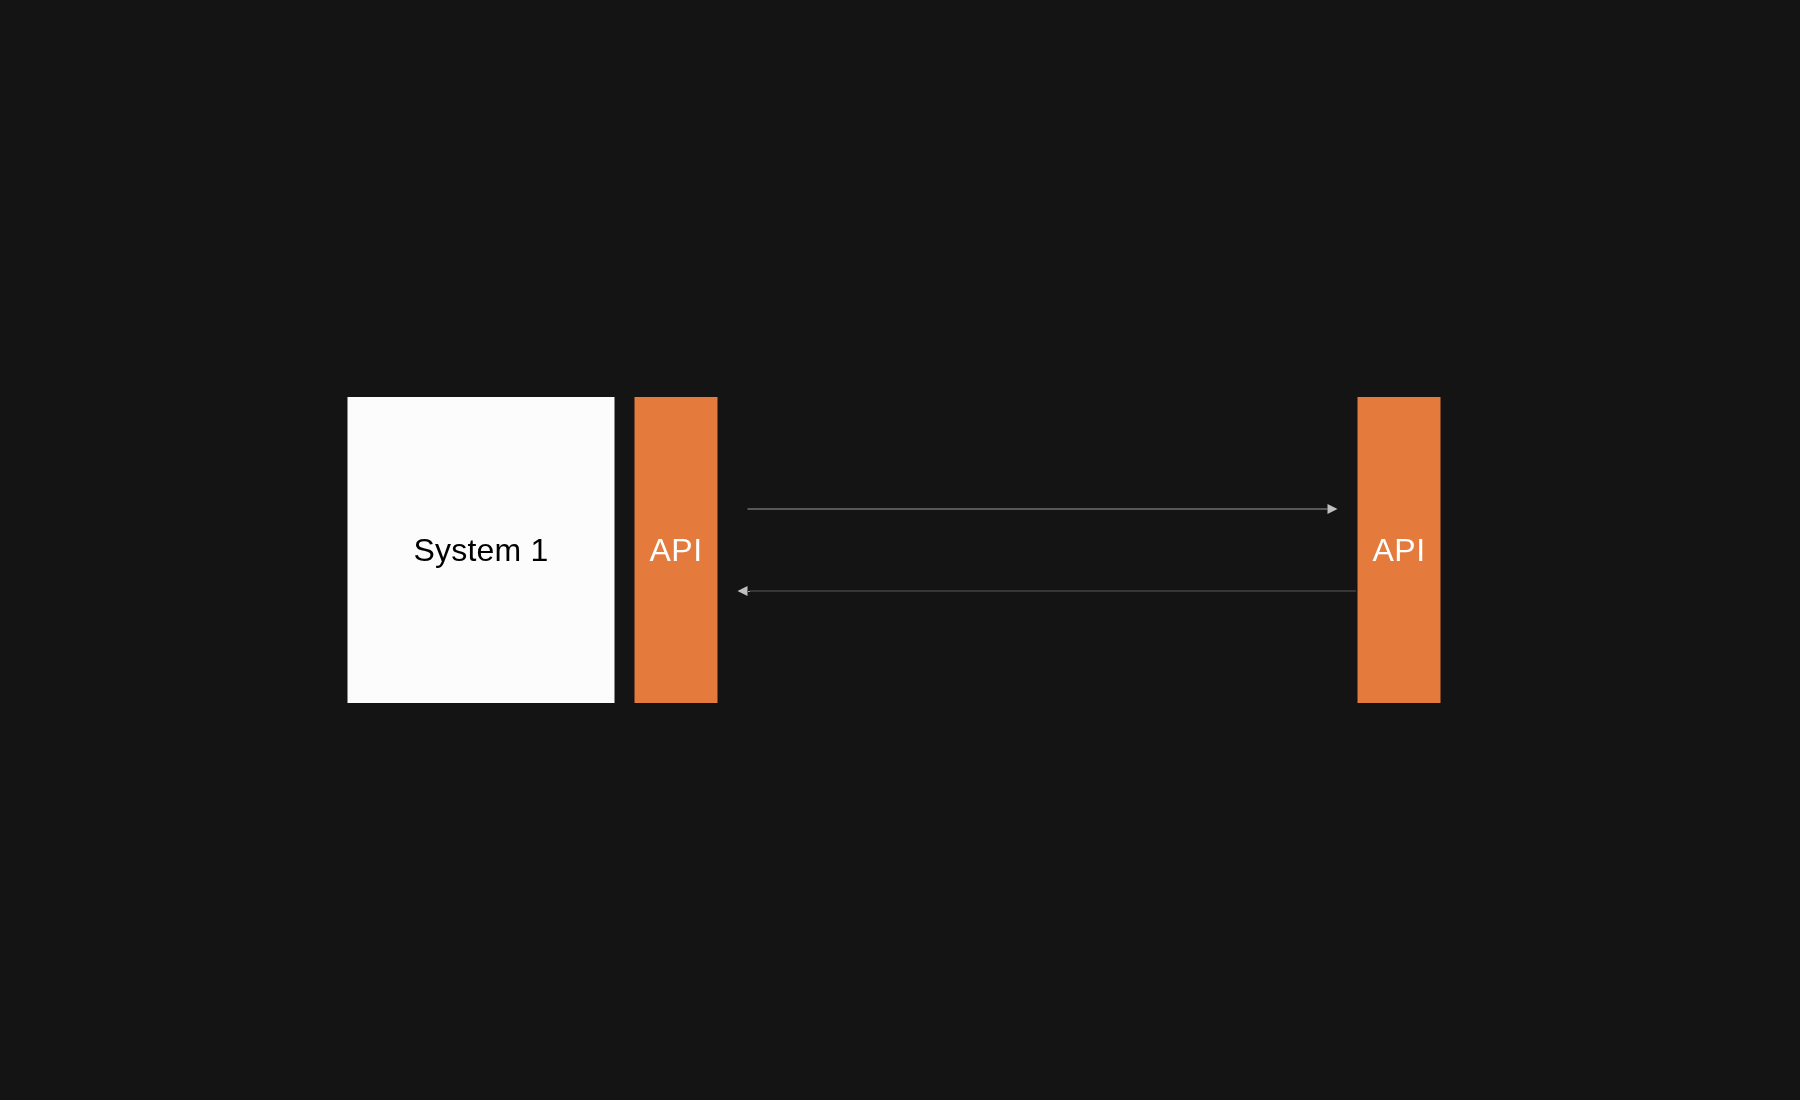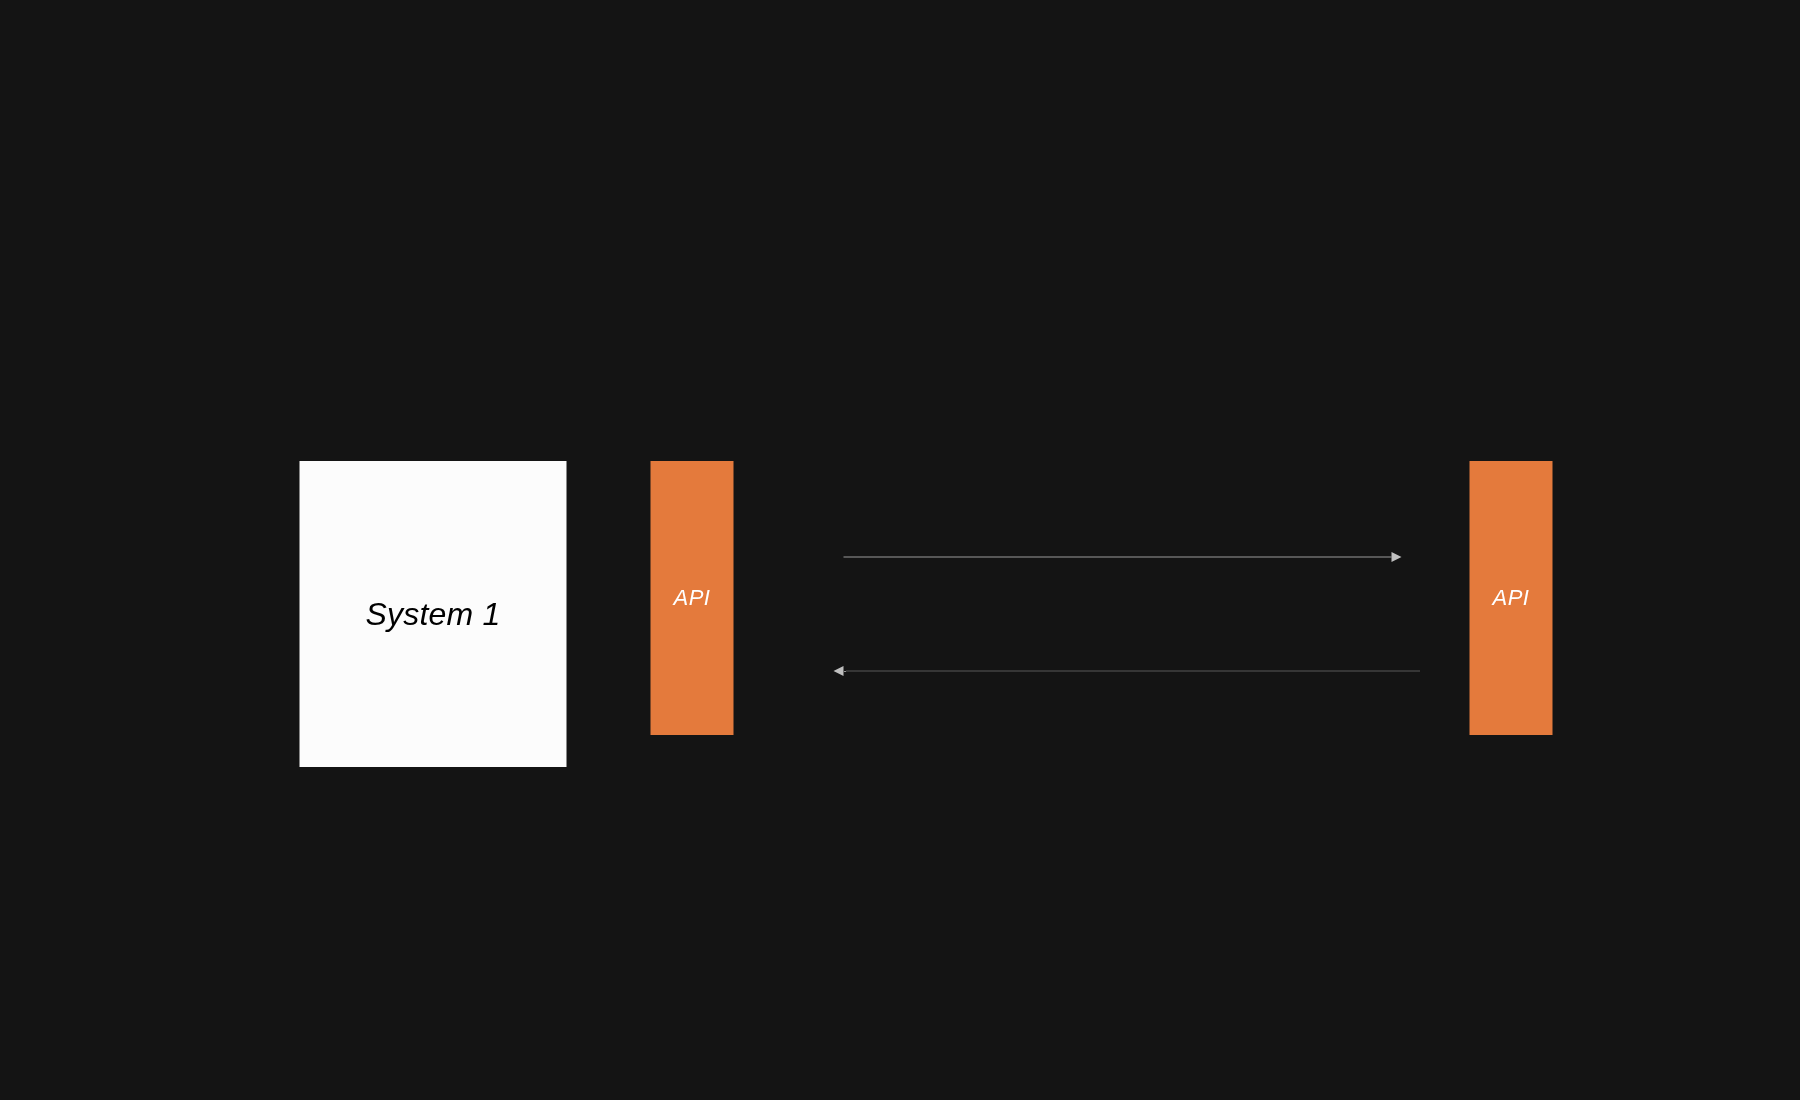--- a/index.html
+++ b/index.html
@@ -1,19 +1,18 @@
 <!DOCTYPE html>
 <html><head>
   <meta charset="utf-8">
   <style>
     * {
-      margin: 16px;
+      margin: 0;
       padding: 0;
       box-sizing: border-box;
-      font-style: italic;
     }
 
     body {
       width: 1800px;
       height: 1100px;
       background: #141414;
       font-family: -apple-system, BlinkMacSystemFont, "Segoe UI", Helvetica, Arial, sans-serif;
       position: relative;
       overflow: hidden;
     }
@@ -46,21 +45,21 @@
       color: #000;
       letter-spacing: 0.2px;
     }
 
     .api-box {
       width: 83px;
       background: #e47a3c;
       display: flex;
       align-items: center;
       justify-content: center;
-      font-size: 22px;
+      font-size: 32px;
       font-weight: 400;
       color: #fff;
       letter-spacing: 0.5px;
     }
 
     .gap-left {
       width: 20px;
       background: transparent;
     }
 

